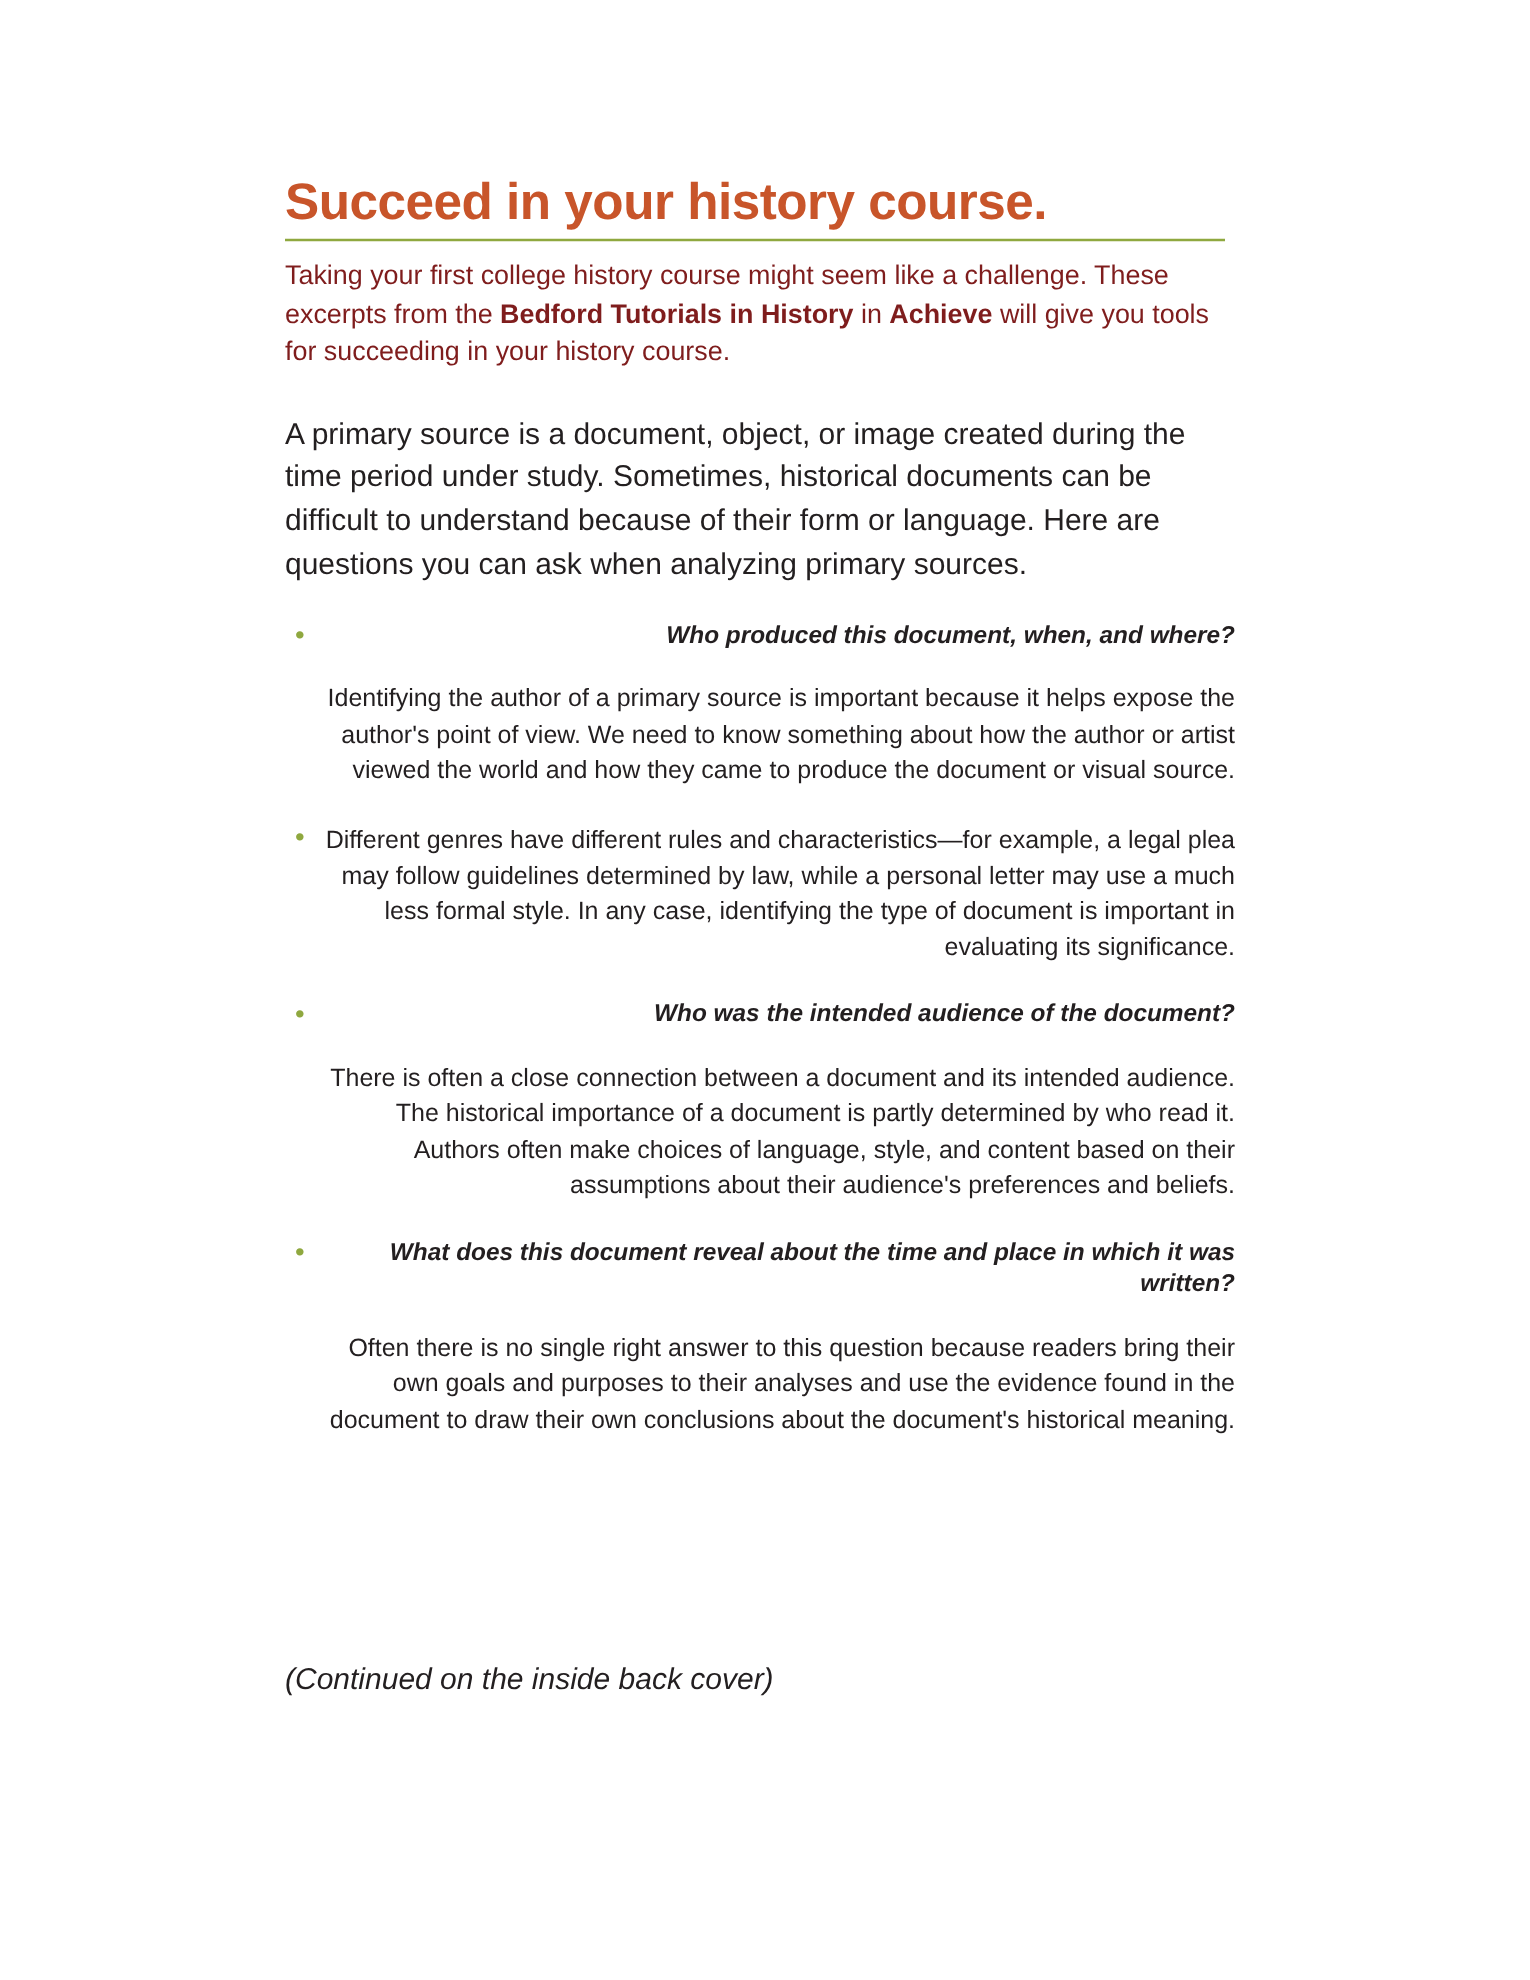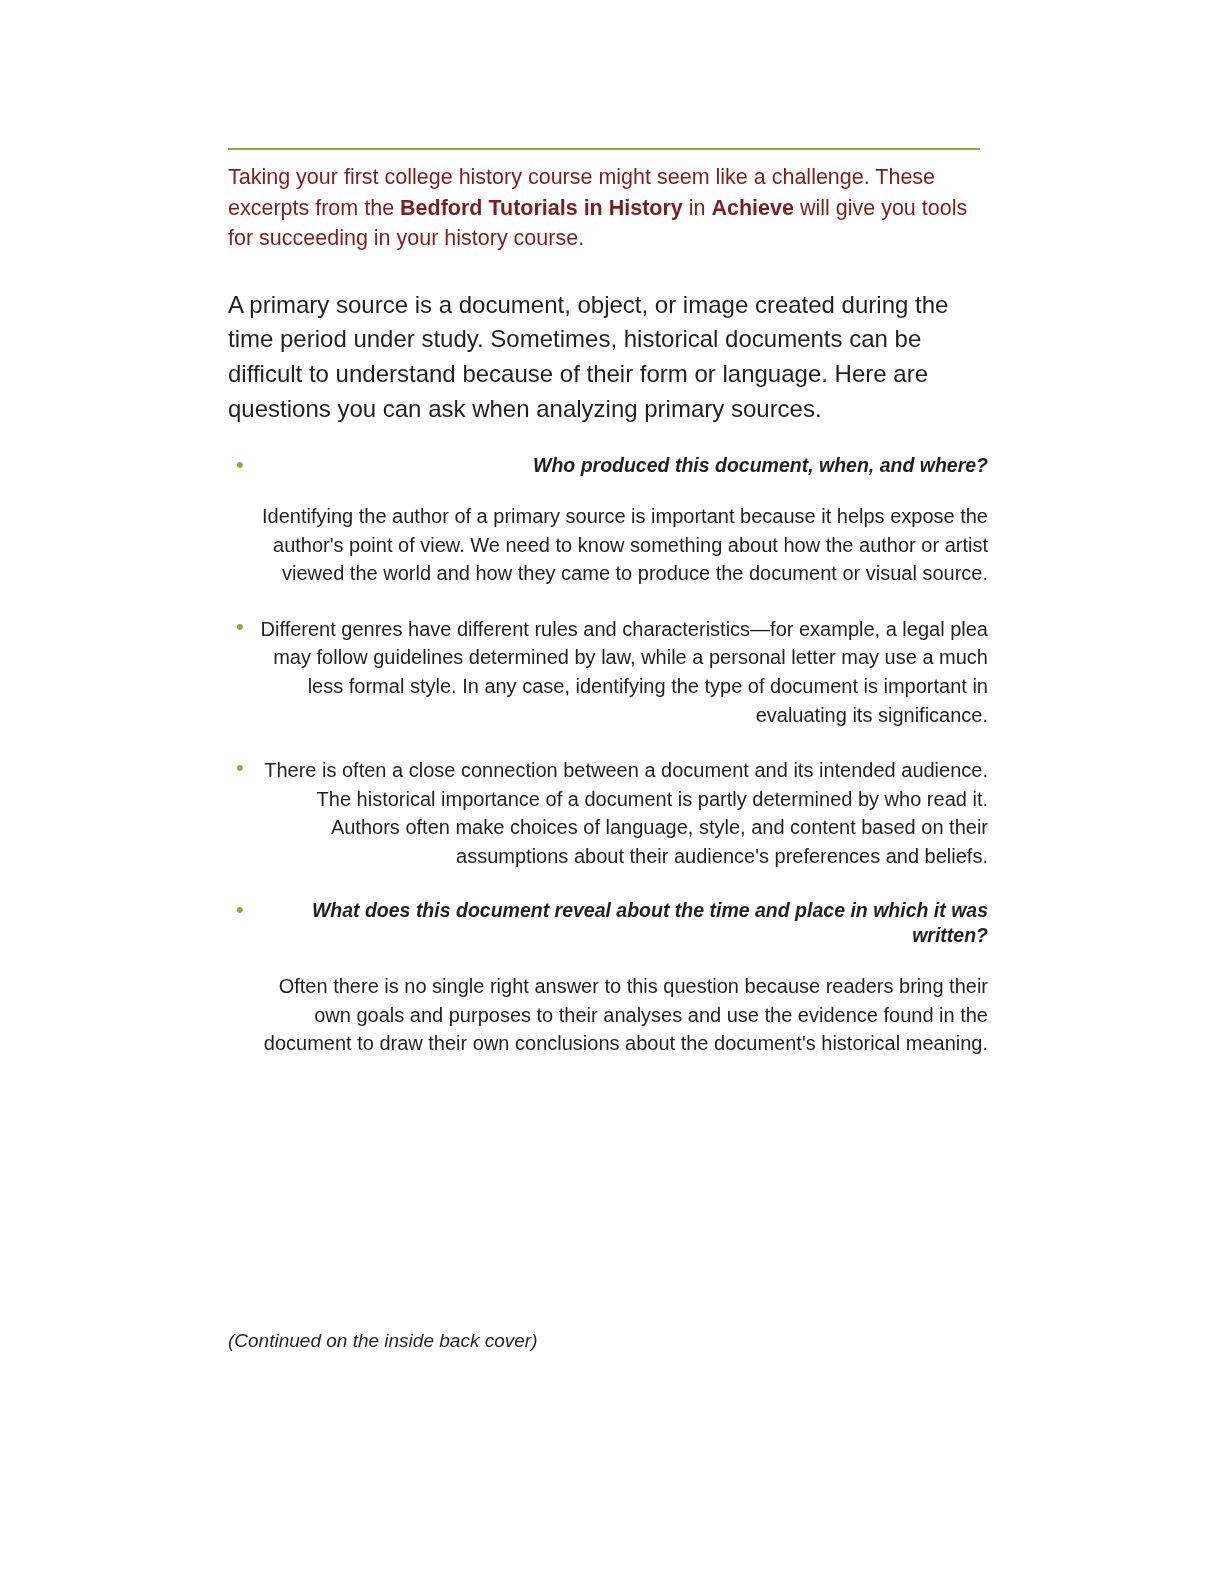--- a/index.html
+++ b/index.html
@@ -108,47 +108,49 @@
     display: block;
     max-width: 730px;
     margin-top: 24px;
   }
 
   
   .continued {
     position: absolute;
     left: 228px;
     top: 1330px;
-    font-size: 19px;
+    font-size: 24px;
     font-style: italic;
     color: #231f20;
   }
 </style>
 </head>
 <body>
 
 <div class="page">
   <div class="content">
 
+    <h1 class="title">Succeed in your history course.</h1>
     <div class="title-rule"></div>
 
     <p class="intro"><span>Taking your first college history course might seem like a challenge. These excerpts from the </span><b>Bedford Tutorials in History</b><span> in </span><b>Achieve</b><span> will give you tools for succeeding in your history course.</span></p>
 
 
     <p class="section-intro">A primary source is a document, object, or image created during the time period under study. Sometimes, historical documents can be difficult to understand because of their form or language. Here are questions you can ask when analyzing primary sources.</p>
 
     <ul class="qlist">
       <li>
         <span class="q-term">Who produced this document, when, and where?</span>
         <span class="q-body">Identifying the author of a primary source is important because it helps expose the author's point of view. We need to know something about how the author or artist viewed the world and how they came to produce the document or visual source.</span>
       </li>
       <li>
         <span class="q-body">Different genres have different rules and characteristics—for example, a legal plea may follow guidelines determined by law, while a personal letter may use a much less formal style. In any case, identifying the type of document is important in evaluating its significance.</span>
       </li>
       <li>
+        <span class="q-term">Who was the intended audience of the document?</span>
         <span class="q-body">There is often a close connection between a document and its intended audience. The historical importance of a document is partly determined by who read it. Authors often make choices of language, style, and content based on their assumptions about their audience's preferences and beliefs.</span>
       </li>
       <li>
         <span class="q-term">What does this document reveal about the time and place in which it was written?</span>
         <span class="q-body">Often there is no single right answer to this question because readers bring their own goals and purposes to their analyses and use the evidence found in the document to draw their own conclusions about the document's historical meaning.</span>
       </li>
     </ul>
 
   </div>
 

